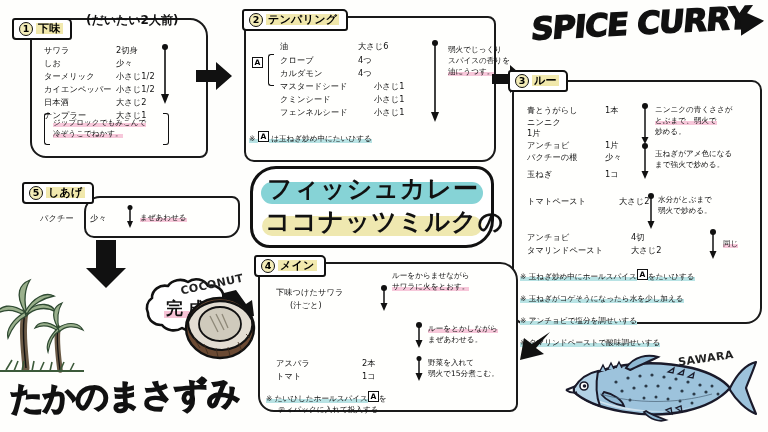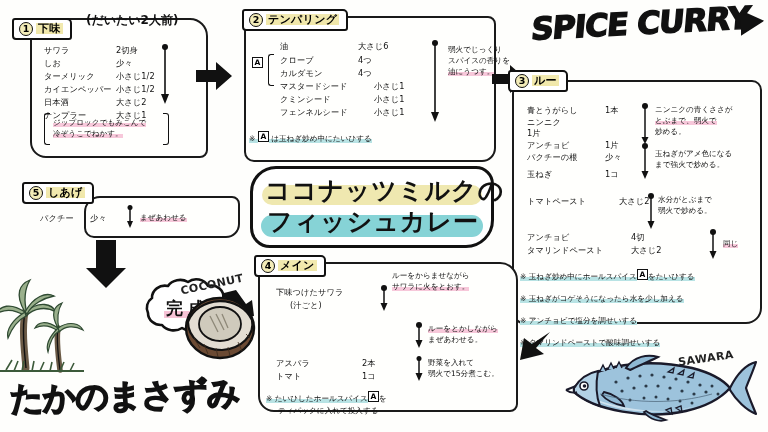--- a/index.html
+++ b/index.html
@@ -347,22 +347,22 @@
     <div>
       <span class="note mk-blue">※ タマリンドペーストで酸味調せいする</span>
     </div>
   </div>
 
   <svg class="ico" style="left:506px; top:330px;" width="46" height="40">
     <polygon points="44,2 30,18 38,24 14,30 18,8 26,14" fill="#111"></polygon>
   </svg>
 
   <div id="title-block" style="left:250px; top:166px; width:244px;">
+    <div class="ttl-line ttl2 ttl-hl2">フィッシュカレー</div>
     <div class="ttl-line ttl1 ttl-hl1">ココナッツミルクの</div>
-    <div class="ttl-line ttl2 ttl-hl2">フィッシュカレー</div>
   </div>
 
   <div class="panel skew1" style="left:258px; top:262px; width:260px; height:150px;"></div>
   <div class="tag" style="left:254px; top:255px;">
     <span class="num">4</span>
     <span class="lbl hl">メイン</span>
   </div>
 
   <div class="abs" style="left:276px; top:287px;">
     <div class="ln" style="margin-bottom:2px;">下味つけたサワラ</div>
@@ -405,21 +405,21 @@
   </svg>
   <div class="abs" style="left:428px; top:357px;">
     <div class="note">野菜を入れて</div>
     <div class="note">弱火で15分煮こむ。</div>
   </div>
 
   <div class="abs" style="left:266px; top:386px;">
     <div>
       <span class="note mk-blue">※ たいひしたホールスパイス</span><span class="boxA">A</span><span class="note">を</span>
     </div>
-    <div class="note" style="padding-left:12px;">ティパックに入れて投入する</div>
+    <div class="note" style="padding-left:12px;font-family:Liberation Mono, monospace;">ティパックに入れて投入する</div>
   </div>
 
   <svg class="ico" style="left:212px; top:288px;" width="44" height="34">
     <polygon points="42,28 24,30 30,22 8,6 24,2 34,16 40,12" fill="#111"></polygon>
   </svg>
 
   <div class="panel skew2" style="left:84px; top:196px; width:156px; height:42px;"></div>
   <div class="tag" style="left:22px; top:182px;">
     <span class="num">5</span>
     <span class="lbl hl">しあげ</span>

